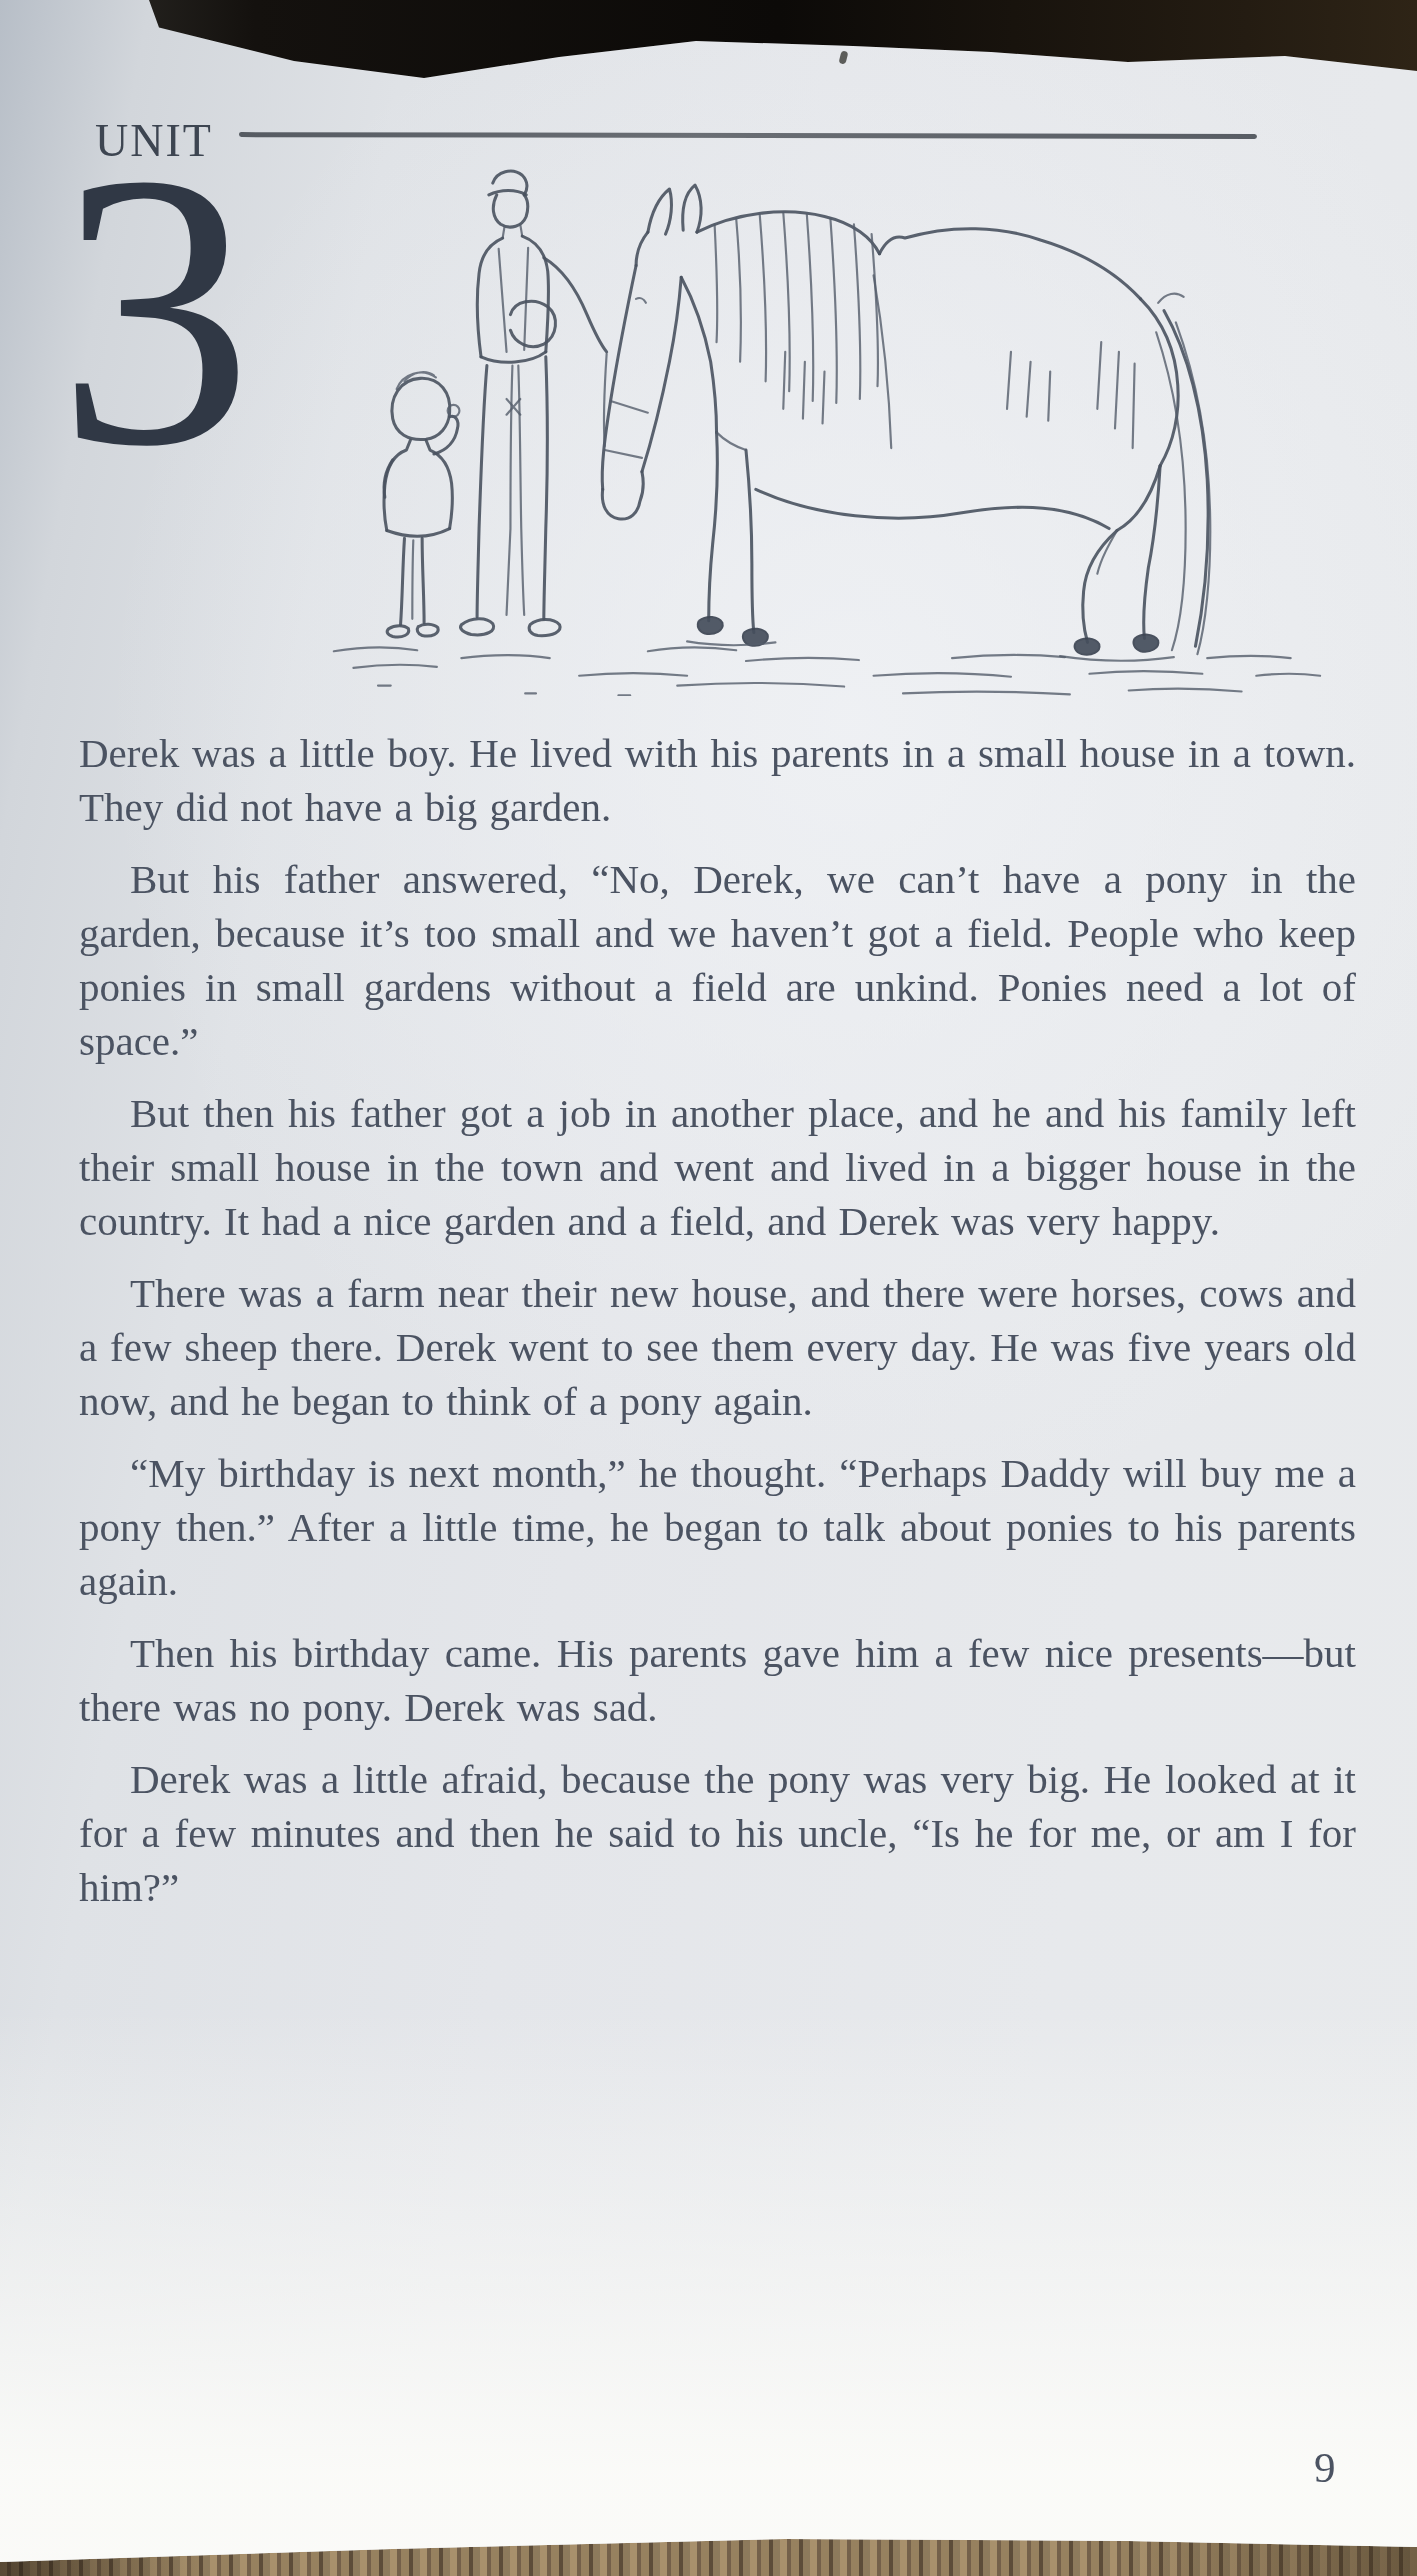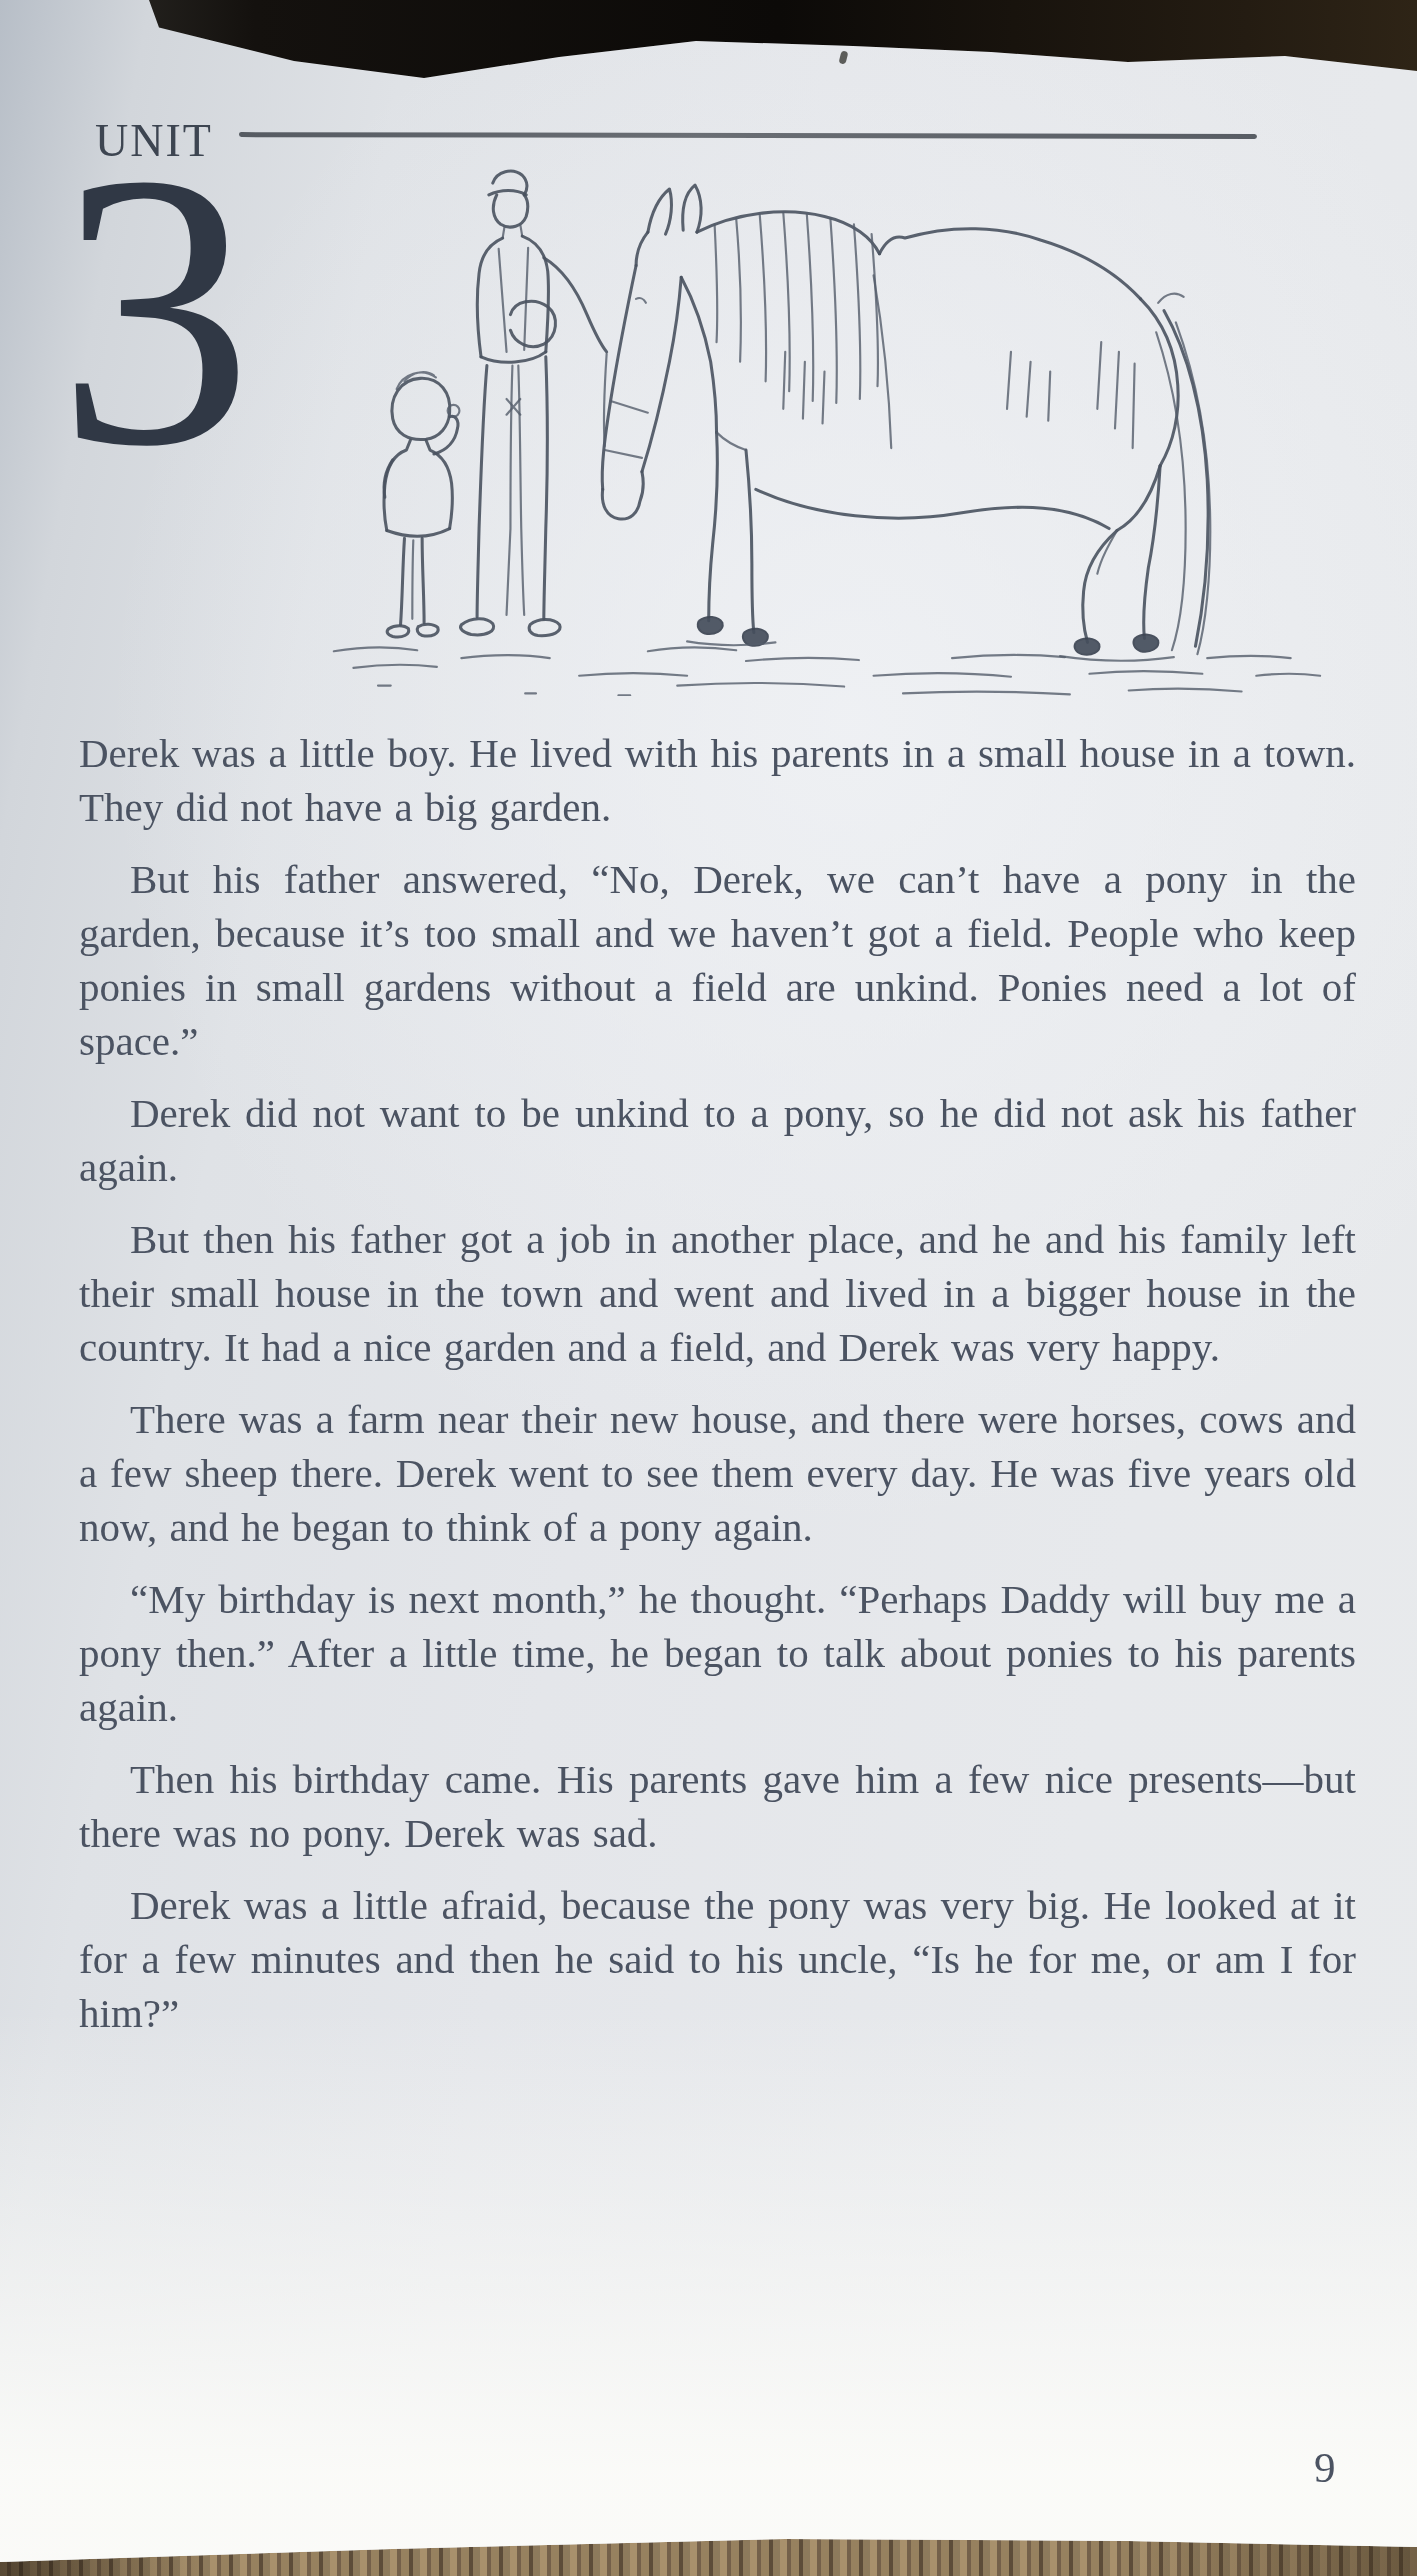--- a/index.html
+++ b/index.html
@@ -171,21 +171,20 @@
         <path class="ink-thin" d="M 950,530 C 975,527 1000,528 1015,530"></path>
         <path class="ink-thin" d="M 370,495 C 400,500 430,500 460,496"></path>
         <path class="ink-thin" d="M 750,510 C 790,516 830,516 866,511"></path>
         <path class="ink-thin" d="M 55,540 L 68,540 M 205,548 L 216,548 M 300,550 L 312,550"></path>
       </g>
     </svg>
 
     <div class="story">
       <p>Derek was a little boy. He lived with his parents in a small house in a town. They did not have a big garden.</p>
       <p class="ind">But his father answered, “No, Derek, we can’t have a pony in the garden, because it’s too small and we haven’t got a field. People who keep ponies in small gardens without a field are unkind. Ponies need a lot of space.”</p>
-      <p class="ind">Derek did not want to be unkind to a pony, so he did not ask his father again.</p>
       <p class="ind">But then his father got a job in another place, and he and his family left their small house in the town and went and lived in a bigger house in the country. It had a nice garden and a field, and Derek was very happy.</p>
       <p class="ind">There was a farm near their new house, and there were horses, cows and a few sheep there. Derek went to see them every day. He was five years old now, and he began to think of a pony again.</p>
       <p class="ind">“My birthday is next month,” he thought. “Perhaps Daddy will buy me a pony then.” After a little time, he began to talk about ponies to his parents again.</p>
       <p class="ind">Then his birthday came. His parents gave him a few nice presents—but there was no pony. Derek was sad.</p>
       <p class="ind">Derek was a little afraid, because the pony was very big. He looked at it for a few minutes and then he said to his uncle, “Is he for me, or am I for him?”</p>
     </div>
 
     <div class="page-number">9</div>
 
   </div>

